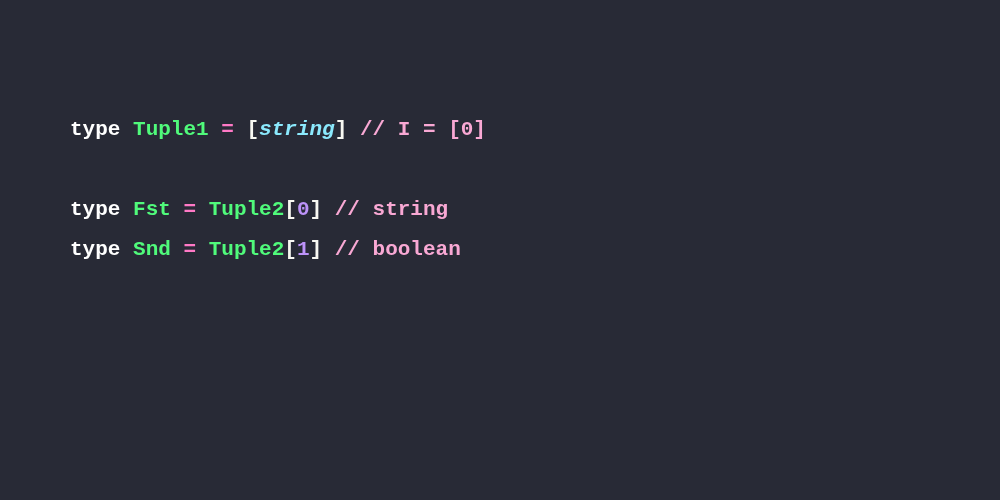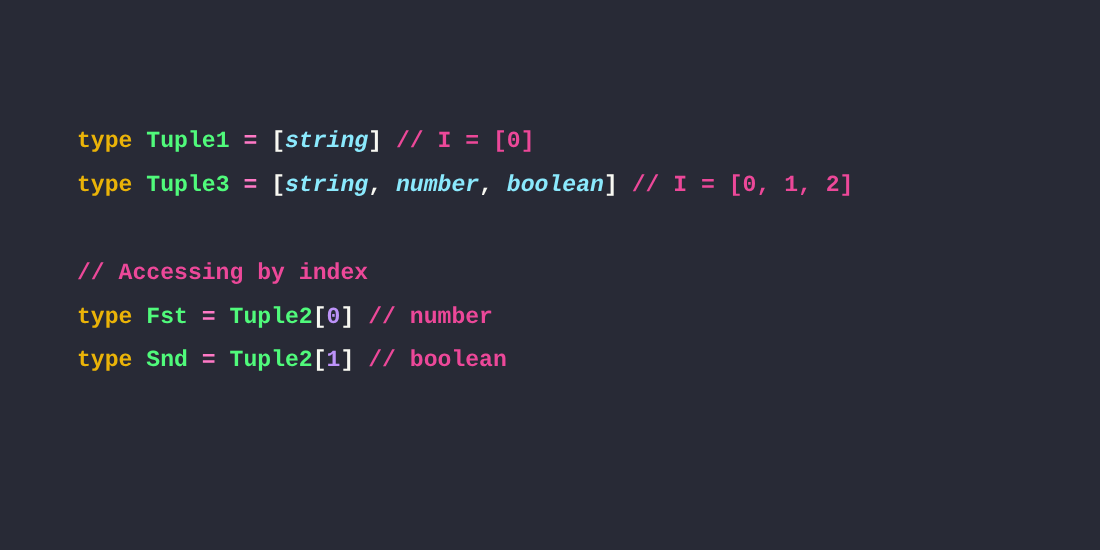--- a/index.html
+++ b/index.html
@@ -8,41 +8,39 @@
       width: 1000px;
       height: 500px;
       font-family: "Courier New", Courier, monospace;
       font-size: 21px;
       font-weight: bold;
       padding: 110px 70px;
       line-height: 1.9;
       color: #f8f8f2;
     }
     .line { white-space: pre; }
-    .kw { color: #eab308; }
+    .kw { color: #ffffff; }
     .type-name { color: #50fa7b; text-align: center; }
     .eq { color: #ff79c6; }
     .bracket { color: #f8f8f2; }
     .builtin { color: #8be9fd; font-style: italic; }
     .comma { color: #f8f8f2; }
-    .comment { color: #ec4899; }
+    .comment { color: #f9a8d4; }
     .num { color: #bd93f9; }
     .blank { height: 1.9em; }
   </style>
 </head>
 <body>
 
 <div class="code">
 
   <div class="line"><span class="kw">type</span> <span class="type-name">Tuple1</span> <span class="eq">=</span> <span class="bracket">[</span><span class="builtin">string</span><span class="bracket">]</span> <span class="comment">// I = [0]</span></div>
 
 
-  <div class="line"><span class="kw">type</span> <span class="type-name">Tuple3</span> <span class="eq">=</span> <span class="bracket">[</span><span class="builtin">string</span><span class="comma">,</span> <span class="builtin">number</span><span class="comma">,</span> <span class="builtin">boolean</span><span class="bracket">]</span> <span class="comment">// I = [0, 1, 2]</span></div>
 
   <div class="blank"></div>
 
-  <div class="line"><span class="comment">// Accessing by index</span></div>
 
-  <div class="line"><span class="kw">type</span> <span class="type-name">Fst</span> <span class="eq">=</span> <span class="type-name">Tuple2</span><span class="bracket">[</span><span class="num">0</span><span class="bracket">]</span> <span class="comment">// number</span></div>
+  <div class="line"><span class="kw">type</span> <span class="type-name">Fst</span> <span class="eq">=</span> <span class="type-name">Tuple2</span><span class="bracket">[</span><span class="num">0</span><span class="bracket">]</span> <span class="comment">// string</span></div>
 
   <div class="line"><span class="kw">type</span> <span class="type-name">Snd</span> <span class="eq">=</span> <span class="type-name">Tuple2</span><span class="bracket">[</span><span class="num">1</span><span class="bracket">]</span> <span class="comment">// boolean</span></div>
 
 </div>
 
 </body></html>

